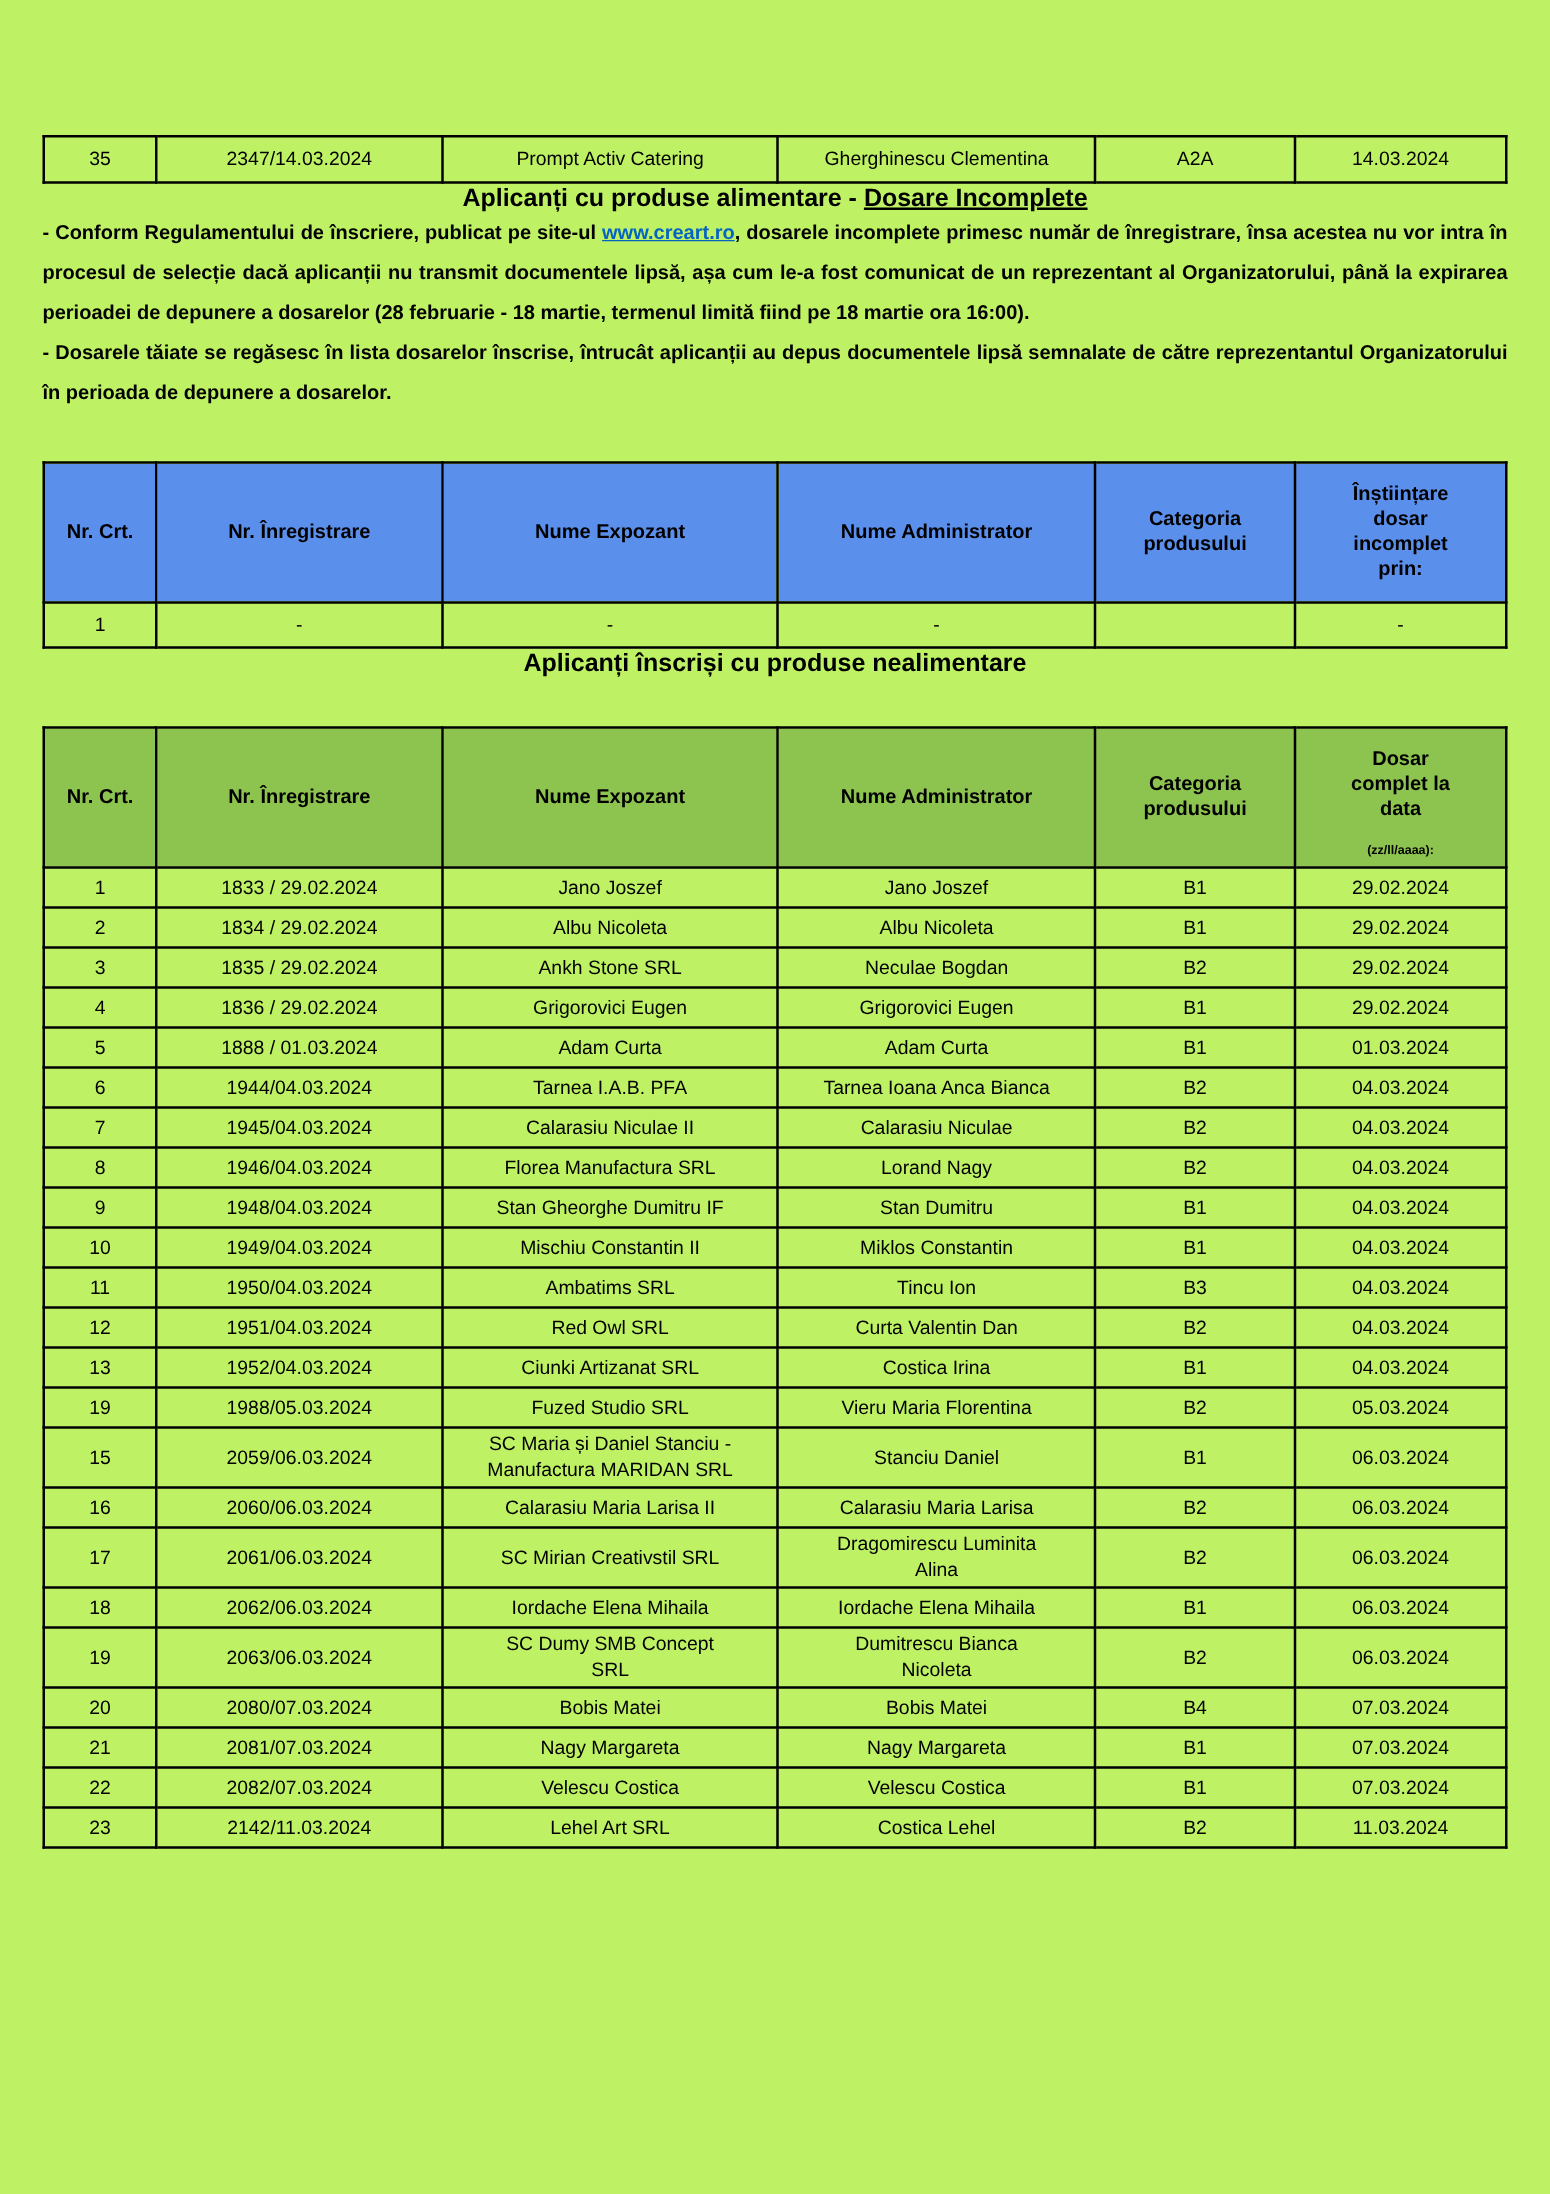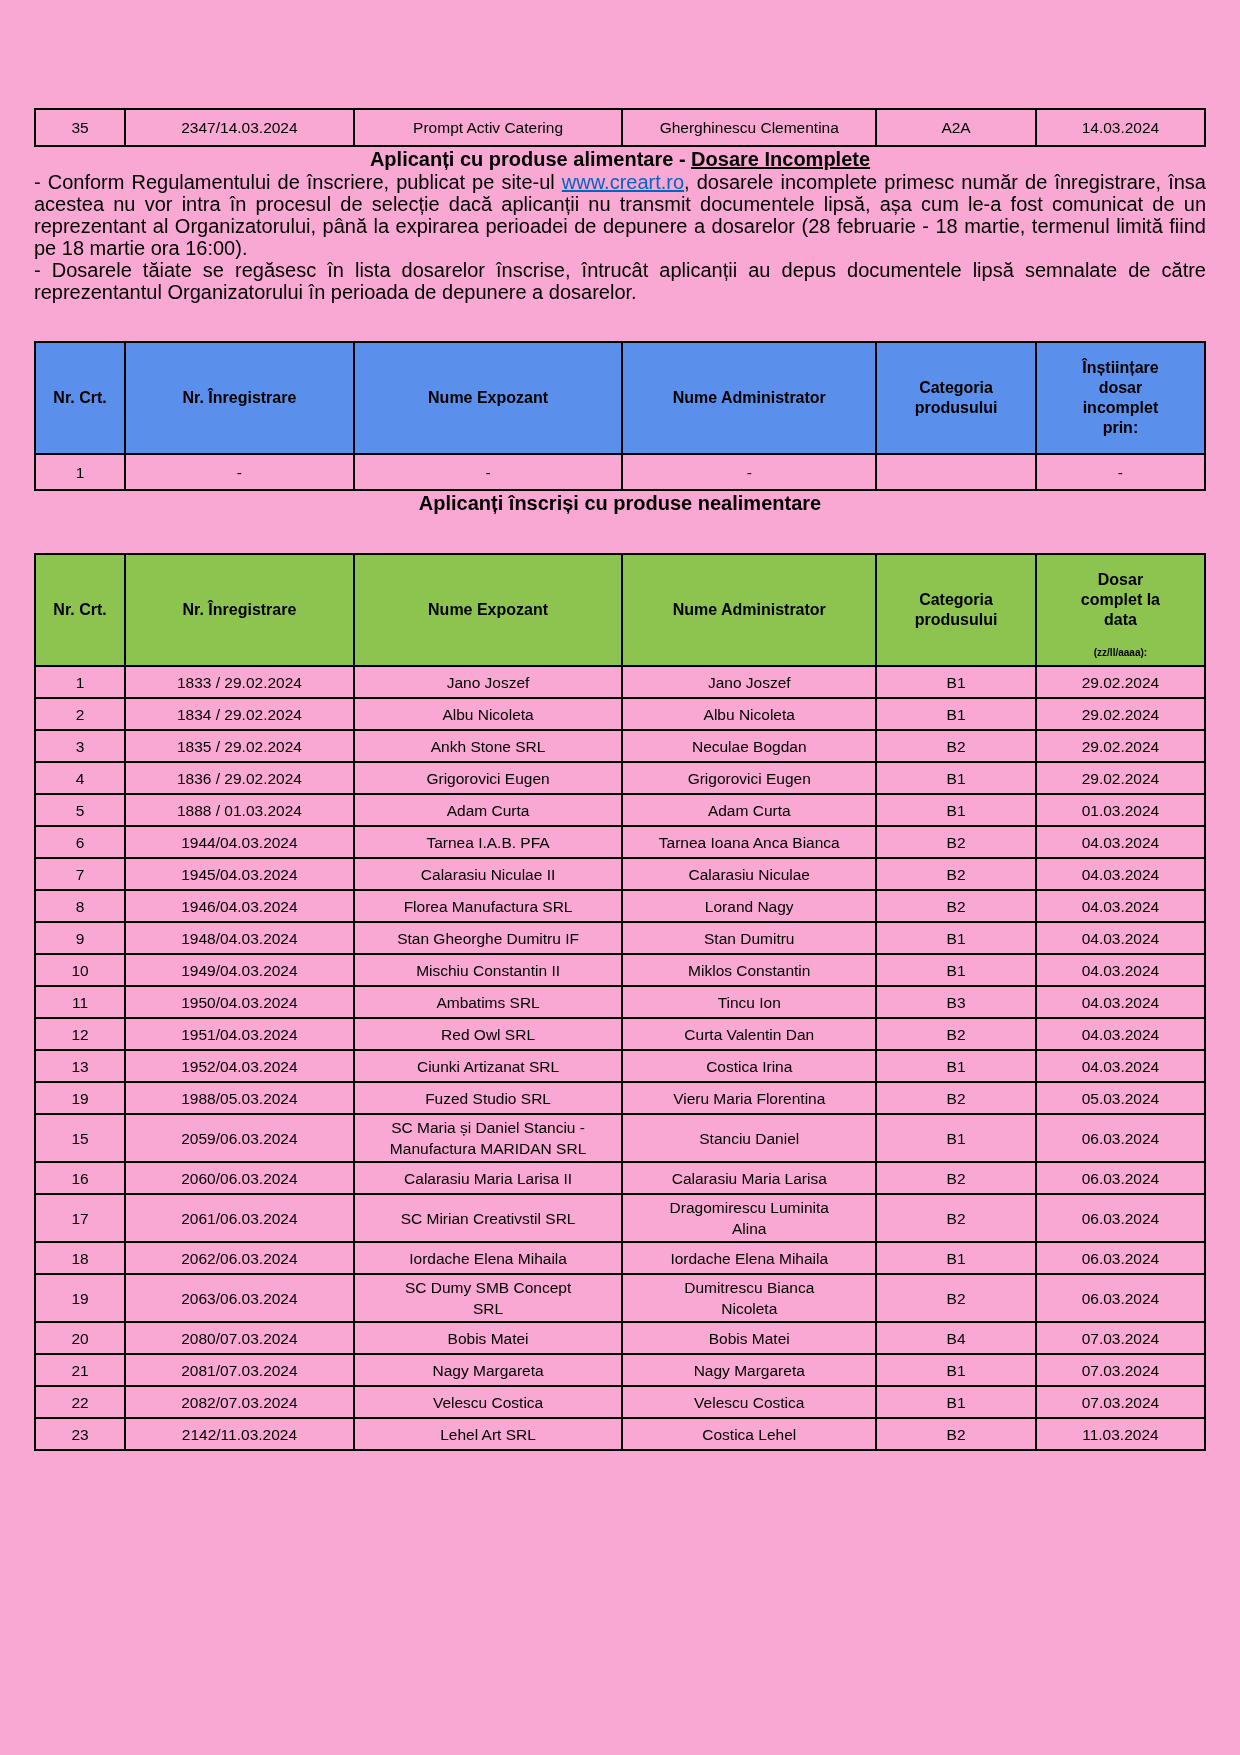--- a/index.html
+++ b/index.html
@@ -2,21 +2,21 @@
 <html style="--blue: #5B8FEC; --green: #8DC44F; --link: #0563C1;"><head>
 <meta charset="utf-8">
 <style>
   html,body{margin:0;padding:0;background:#ffffff;}
   body{
     width:1240px;height:1755px;
     font-family:"Liberation Sans","DejaVu Sans",sans-serif;
     color:#000;
     -webkit-font-smoothing:antialiased;
   }
-  .page{position:relative;width:1240px;height:1755px;overflow:hidden;background:#f9a8d4;}
+  .page{position:relative;width:1240px;height:1755px;overflow:hidden;background:#bef264;}
   .content{margin:0 34px;width:1172px;}
 
   table.doc{
     border-collapse:collapse;
     table-layout:fixed;
     width:1172px;
   }
   table.doc td, table.doc th{
     border:2px solid #000;
     padding:2px 6px;
@@ -53,23 +53,24 @@
     margin:0;text-align:center;
     font-size:20px;font-weight:bold;
     line-height:24px;
   }
   .heading-1{margin-top:44px;}
   .heading-2{margin-top:44px;}
   .underlined{text-decoration:underline;text-align:center;}
 
   p.doc-par{
     margin:0;
-    font-size:20px;
-    line-height:22px;
+    font-size:16px;
+    line-height:32px;
     text-align:justify;
+    font-weight:bold;
   }
   .par-1{margin-top:40px;}
   .par-2{margin-top:12px;}
   a.doc-link{color:var(--link,#0563C1);text-decoration:underline;cursor:pointer;}
 
   .mt-first{margin-top:108px;}
   .mt-table{margin-top:38px;}
 </style>
 </head>
 <body>

